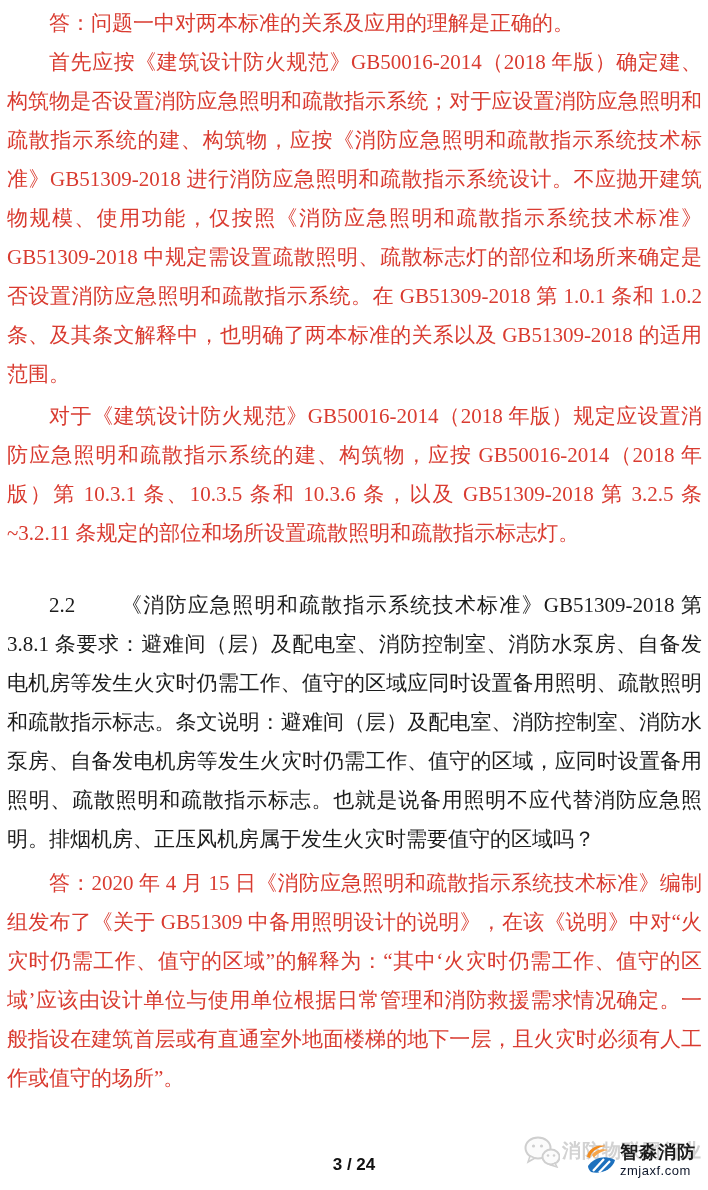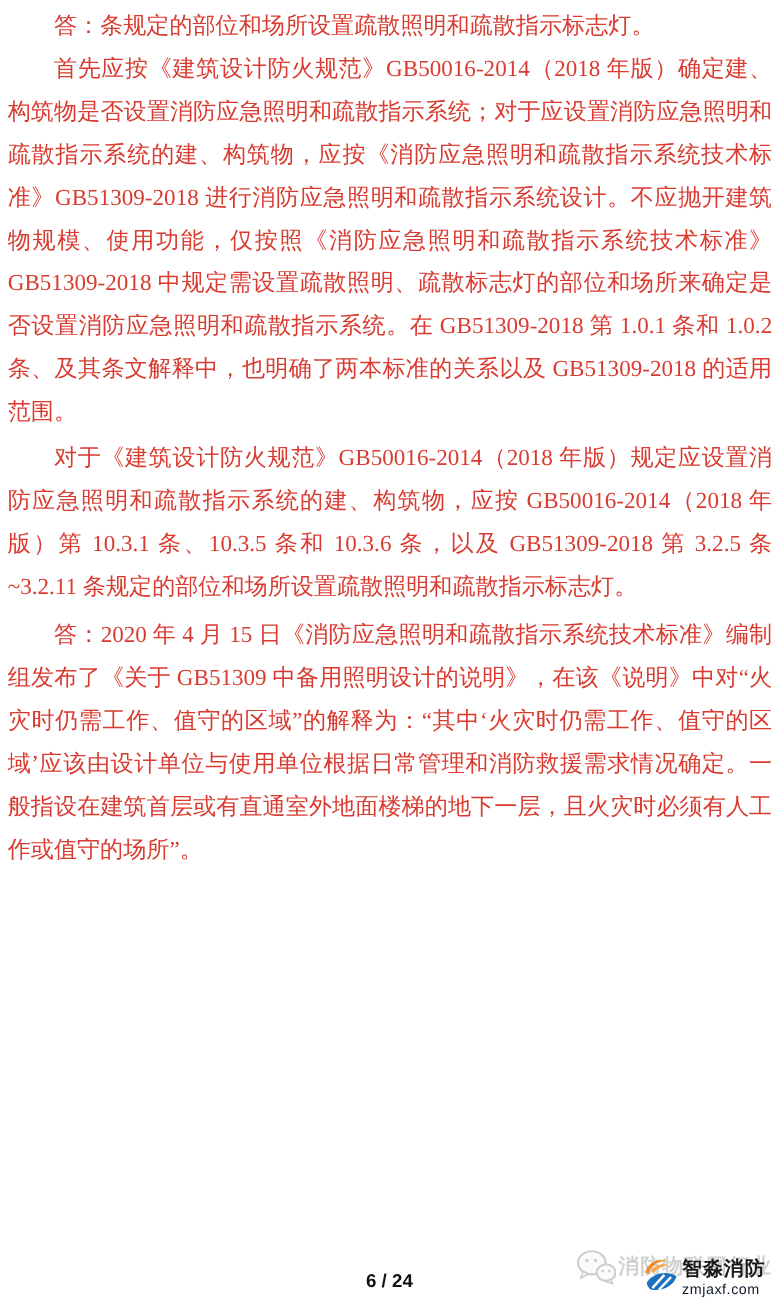--- a/index.html
+++ b/index.html
@@ -65,27 +65,28 @@
   }
   .wm-url {
     font-size: 13px; font-weight: normal; color: #0f172a;
     line-height: 15px; letter-spacing: 0.5px;
   }
 </style>
 </head>
 <body>
 
 <div class="doc">
-  <p class="red indent">答：条规定的部位和场所设置疏散照明和疏散指示标志灯。</p>
+  <p class="red indent">答：问题一中对两本标准的关系及应用的理解是正确的。</p>
   <p class="red indent">首先应按《建筑设计防火规范》GB50016-2014（2018 年版）确定建、构筑物是否设置消防应急照明和疏散指示系统；对于应设置消防应急照明和疏散指示系统的建、构筑物，应按《消防应急照明和疏散指示系统技术标准》GB51309-2018 进行消防应急照明和疏散指示系统设计。不应抛开建筑物规模、使用功能，仅按照《消防应急照明和疏散指示系统技术标准》GB51309-2018 中规定需设置疏散照明、疏散标志灯的部位和场所来确定是否设置消防应急照明和疏散指示系统。在 GB51309-2018 第 1.0.1 条和 1.0.2 条、及其条文解释中，也明确了两本标准的关系以及 GB51309-2018 的适用范围。</p>
   <p class="red indent gap-small">对于《建筑设计防火规范》GB50016-2014（2018 年版）规定应设置消防应急照明和疏散指示系统的建、构筑物，应按 GB50016-2014（2018 年版）第 10.3.1 条、10.3.5 条和 10.3.6 条，以及 GB51309-2018 第 3.2.5 条~3.2.11 条规定的部位和场所设置疏散照明和疏散指示标志灯。</p>
+  <p class="black indent gap-block">2.2　　《消防应急照明和疏散指示系统技术标准》GB51309-2018 第 3.8.1 条要求：避难间（层）及配电室、消防控制室、消防水泵房、自备发电机房等发生火灾时仍需工作、值守的区域应同时设置备用照明、疏散照明和疏散指示标志。条文说明：避难间（层）及配电室、消防控制室、消防水泵房、自备发电机房等发生火灾时仍需工作、值守的区域，应同时设置备用照明、疏散照明和疏散指示标志。也就是说备用照明不应代替消防应急照明。排烟机房、正压风机房属于发生火灾时需要值守的区域吗？</p>
   <p class="red indent gap-answer">答：2020 年 4 月 15 日《消防应急照明和疏散指示系统技术标准》编制组发布了《关于 GB51309 中备用照明设计的说明》，在该《说明》中对“火灾时仍需工作、值守的区域”的解释为：“其中‘火灾时仍需工作、值守的区域’应该由设计单位与使用单位根据日常管理和消防救援需求情况确定。一般指设在建筑首层或有直通室外地面楼梯的地下一层，且火灾时必须有人工作或值守的场所”。</p>
 </div>
 
-<div class="page-number">6 / 24</div>
+<div class="page-number">3 / 24</div>
 
 <div class="watermark">
   <span class="wm-gray-label">消防物联网行业</span>
 
   <span class="wm-wechat">
     <svg width="36" height="32" viewBox="0 0 36 32">
       <ellipse cx="14" cy="12" rx="12.5" ry="10.5" fill="#fbfbfb" stroke="#cfcfcf" stroke-width="2"></ellipse>
       <path d="M6 20 L4 26 L11 22 Z" fill="#fbfbfb" stroke="#cfcfcf" stroke-width="1.5"></path>
       <circle cx="9.5" cy="10" r="1.6" fill="#cfcfcf"></circle>
       <circle cx="17.5" cy="10" r="1.6" fill="#cfcfcf"></circle>

